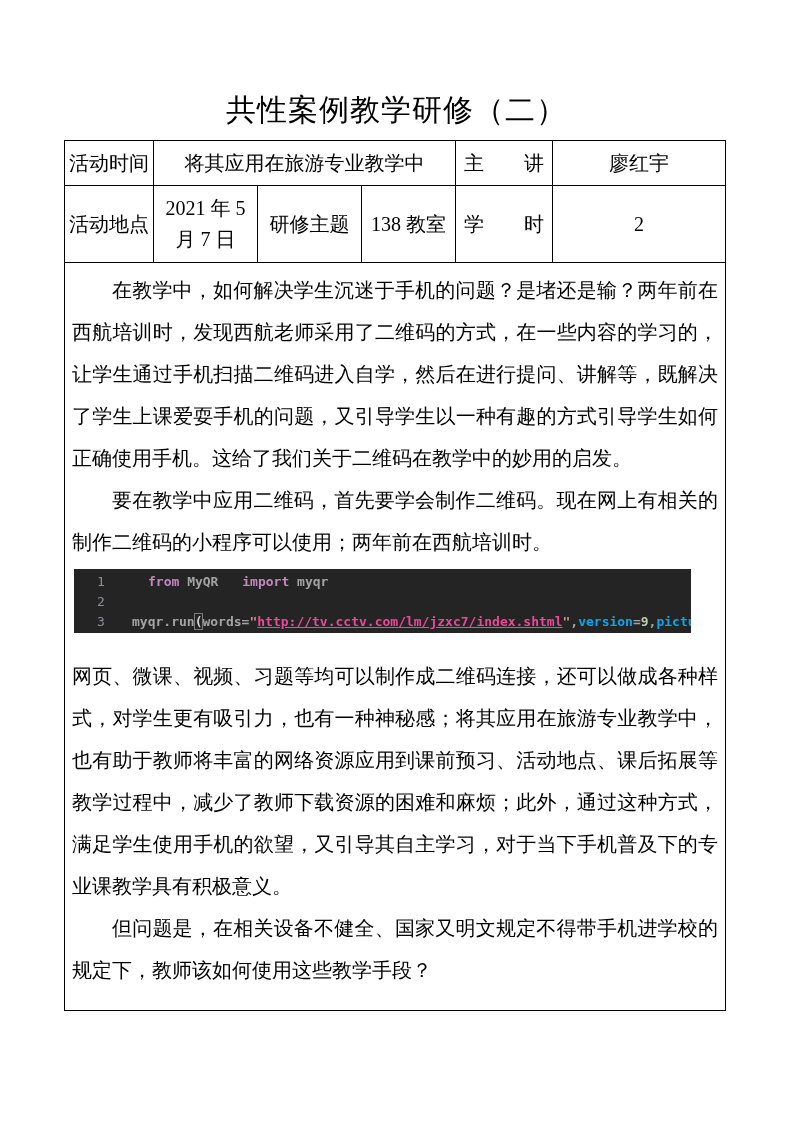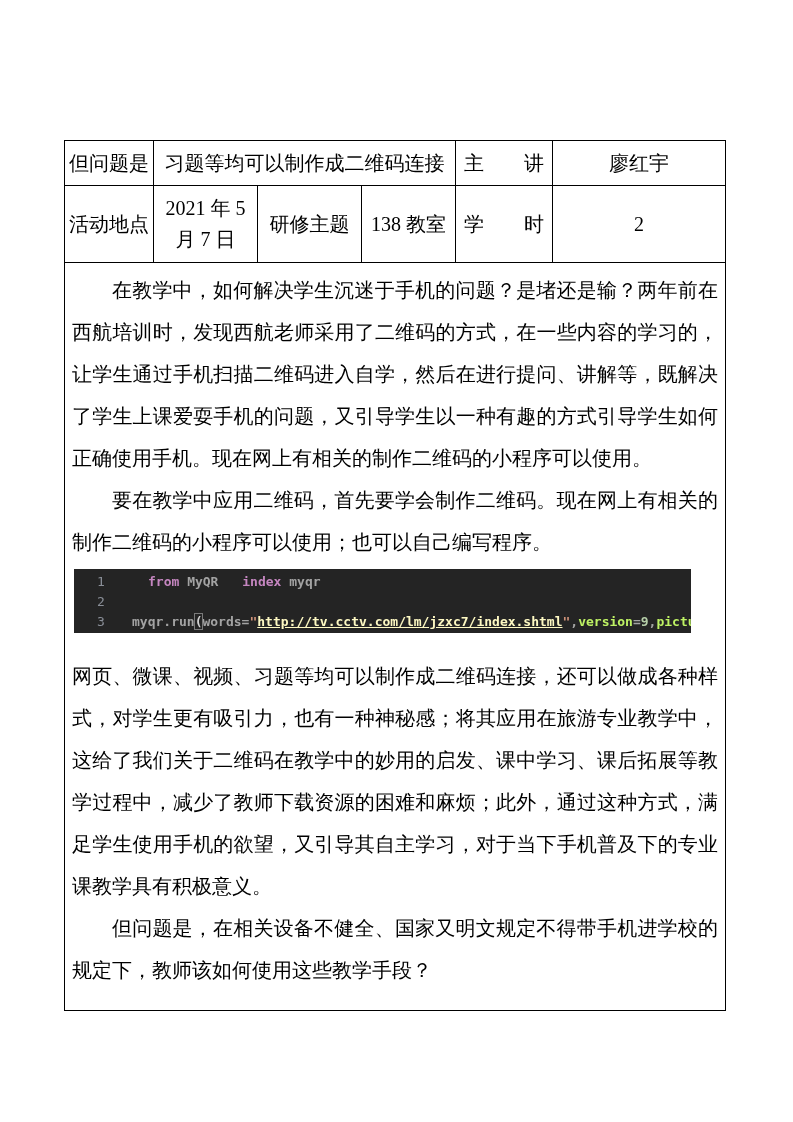--- a/index.html
+++ b/index.html
@@ -44,80 +44,81 @@
   }
   .code-line { display:flex; height:20px; line-height:20px; white-space:pre; }
   .ln {
     flex:none; width:58px; padding-left:23px; box-sizing:border-box;
     color:#8a8f98; font-weight:400;
   }
   .lc { flex:1; overflow:hidden; color:#d4d4d4; }
   .tok-kw { color:#c586c0;margin-left:16px; }
   .tok-plain { color:#a3a3a3; }
   .tok-str { color:#ce9178; }
-  .tok-url { color:#fef9c3; text-decoration:underline;margin-top:13px; }
-  .tok-param { color:#bef264; }
+  .tok-url { color:#ec4899; text-decoration:underline;margin-top:13px; }
+  .tok-param { color:#0ea5e9; }
   .tok-num { color:#b5cea8; }
   .tok-bracket { color:#d4d4d4; outline:1px solid #7a7a7a; }
 </style>
 </head>
 <body>
 
 <div class="page">
 
+  <div class="doc-title">共性案例教学研修（二）</div>
 
   <table class="doc-table">
     <colgroup>
       <col style="width:89px">
         <col style="width:104px">
         <col style="width:104px">
       <col style="width:94px">
         <col style="width:97px">
         <col style="width:173px">
     </colgroup>
     <tbody>
         <tr class="r1">
-      <td>但问题是</td>
-      <td colspan="3">习题等均可以制作成二维码连接</td>
+      <td>活动时间</td>
+      <td colspan="3">将其应用在旅游专业教学中</td>
       <td>主　　讲</td>
       <td>廖红宇</td>
     </tr>
     <tr class="r2">
       <td>活动地点</td>
       <td>
         <div class="date-line">2021 年 5</div>
         <div class="date-line">月 7 日</div>
       </td>
       <td>研修主题</td>
       <td class="cell-small">138 教室</td>
       <td>学　　时</td>
       <td>2</td>
     </tr>
     <tr class="r3">
       <td colspan="6" class="body-cell">
 
-        <p class="para indent">在教学中，如何解决学生沉迷于手机的问题？是堵还是输？两年前在西航培训时，发现西航老师采用了二维码的方式，在一些内容的学习的，让学生通过手机扫描二维码进入自学，然后在进行提问、讲解等，既解决了学生上课爱耍手机的问题，又引导学生以一种有趣的方式引导学生如何正确使用手机。现在网上有相关的制作二维码的小程序可以使用。</p>
-        <p class="para indent">要在教学中应用二维码，首先要学会制作二维码。现在网上有相关的制作二维码的小程序可以使用；也可以自己编写程序。</p>
+        <p class="para indent">在教学中，如何解决学生沉迷于手机的问题？是堵还是输？两年前在西航培训时，发现西航老师采用了二维码的方式，在一些内容的学习的，让学生通过手机扫描二维码进入自学，然后在进行提问、讲解等，既解决了学生上课爱耍手机的问题，又引导学生以一种有趣的方式引导学生如何正确使用手机。这给了我们关于二维码在教学中的妙用的启发。</p>
+        <p class="para indent">要在教学中应用二维码，首先要学会制作二维码。现在网上有相关的制作二维码的小程序可以使用；两年前在西航培训时。</p>
 
         <div class="code-block">
           <div class="code-line">
             <span class="ln">1</span>
-            <span class="lc"><span class="tok-kw">from</span><span class="tok-plain"> MyQR </span><span class="tok-kw">index</span><span class="tok-plain"> myqr</span></span>
+            <span class="lc"><span class="tok-kw">from</span><span class="tok-plain"> MyQR </span><span class="tok-kw">import</span><span class="tok-plain"> myqr</span></span>
           </div>
           <div class="code-line">
             <span class="ln">2</span>
             <span class="lc"></span>
           </div>
           <div class="code-line">
             <span class="ln">3</span>
             <span class="lc"><span class="tok-plain">myqr.run</span><span class="tok-bracket">(</span><span class="tok-plain">words=</span><span class="tok-str">"</span><span class="tok-url">http://tv.cctv.com/lm/jzxc7/index.shtml</span><span class="tok-str">"</span><span class="tok-plain">,</span><span class="tok-param">version</span><span class="tok-plain">=</span><span class="tok-num">9</span><span class="tok-plain">,</span><span class="tok-param">pictu</span></span>
           </div>
         </div>
 
-        <p class="para">网页、微课、视频、习题等均可以制作成二维码连接，还可以做成各种样式，对学生更有吸引力，也有一种神秘感；将其应用在旅游专业教学中，这给了我们关于二维码在教学中的妙用的启发、课中学习、课后拓展等教学过程中，减少了教师下载资源的困难和麻烦；此外，通过这种方式，满足学生使用手机的欲望，又引导其自主学习，对于当下手机普及下的专业课教学具有积极意义。</p>
+        <p class="para">网页、微课、视频、习题等均可以制作成二维码连接，还可以做成各种样式，对学生更有吸引力，也有一种神秘感；将其应用在旅游专业教学中，也有助于教师将丰富的网络资源应用到课前预习、活动地点、课后拓展等教学过程中，减少了教师下载资源的困难和麻烦；此外，通过这种方式，满足学生使用手机的欲望，又引导其自主学习，对于当下手机普及下的专业课教学具有积极意义。</p>
         <p class="para indent">但问题是，在相关设备不健全、国家又明文规定不得带手机进学校的规定下，教师该如何使用这些教学手段？</p>
 
       </td>
     </tr>
   </tbody>
     </table>
 
 </div>
 
 </body></html>

